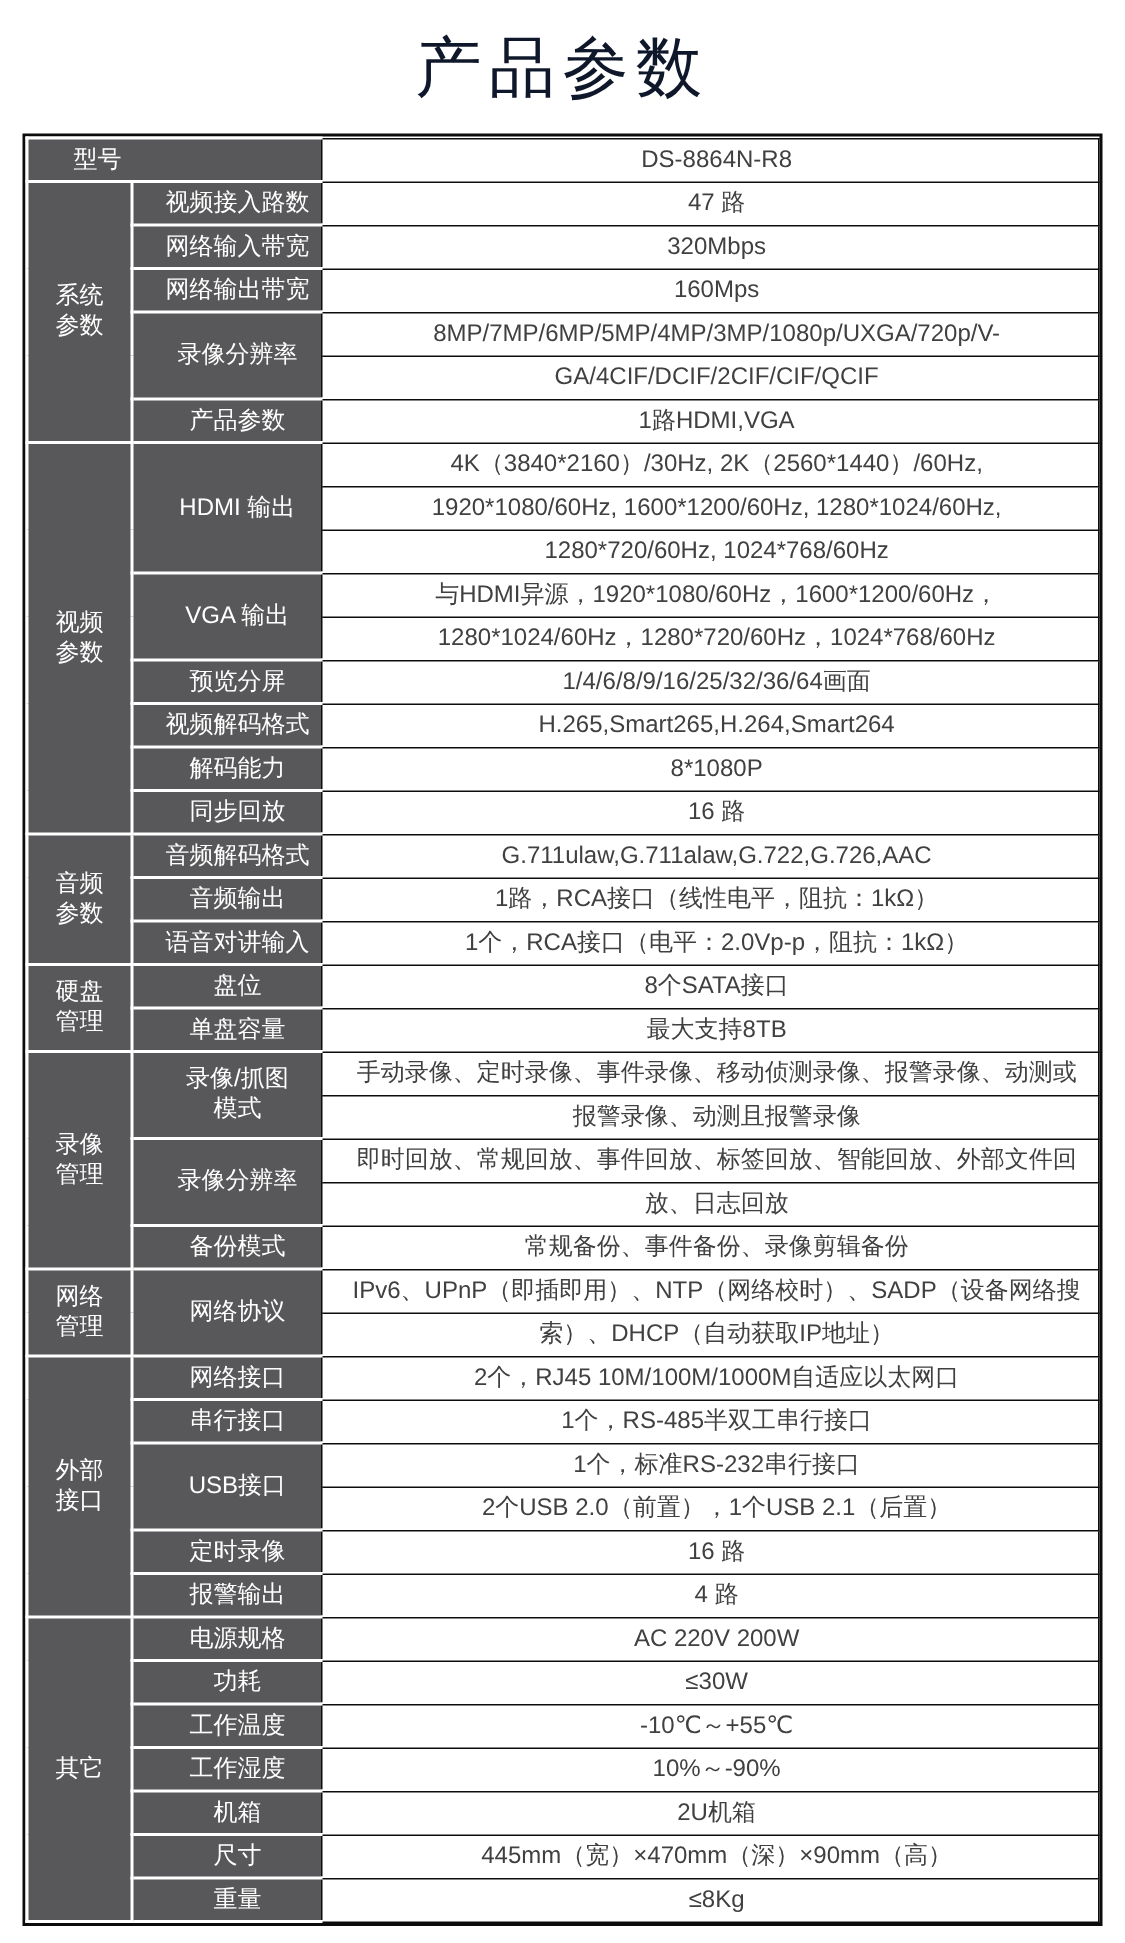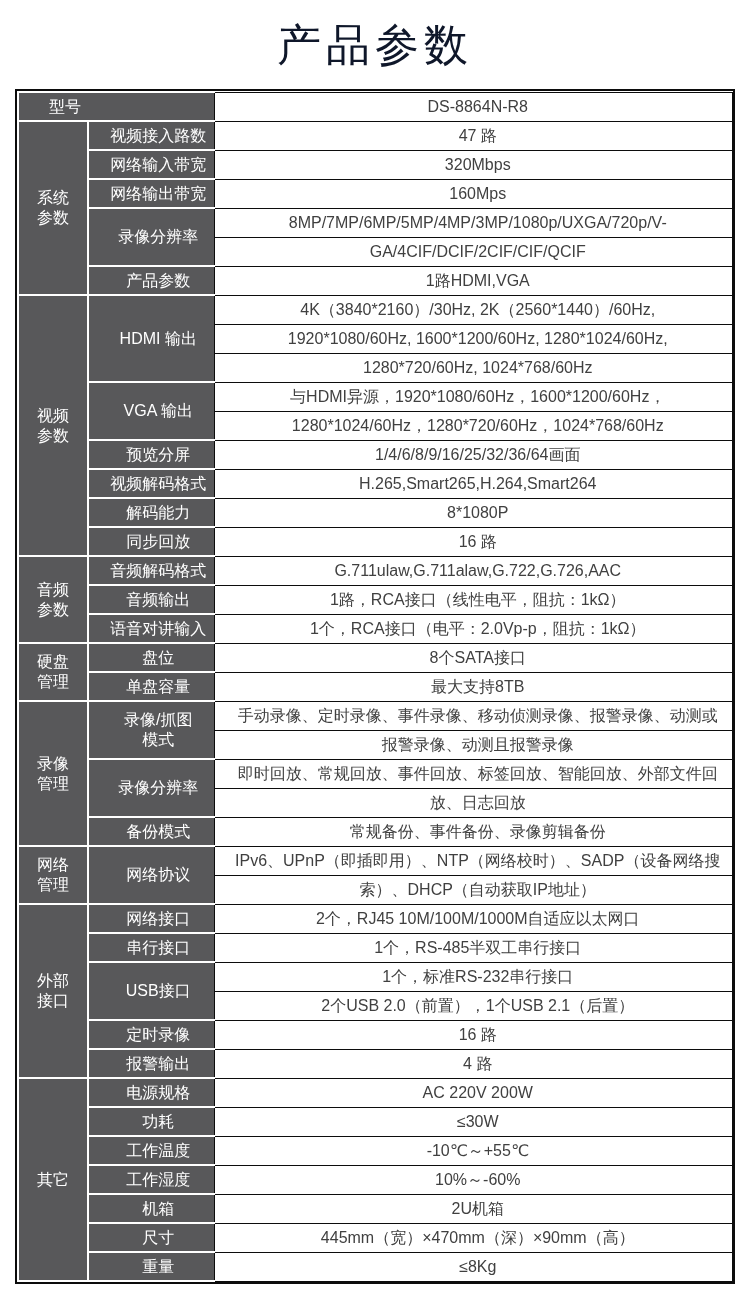--- a/index.html
+++ b/index.html
@@ -230,21 +230,21 @@
         <tr>
           <td class="lbl">功耗</td>
           <td class="val">≤30W</td>
         </tr>
         <tr>
           <td class="lbl">工作温度</td>
           <td class="val">-10℃～+55℃</td>
         </tr>
         <tr>
           <td class="lbl">工作湿度</td>
-          <td class="val">10%～-60%</td>
+          <td class="val">10%～-90%</td>
         </tr>
         <tr>
           <td class="lbl">机箱</td>
           <td class="val">2U机箱</td>
         </tr>
         <tr>
           <td class="lbl">尺寸</td>
           <td class="val">445mm（宽）×470mm（深）×90mm（高）</td>
         </tr>
         <tr>

